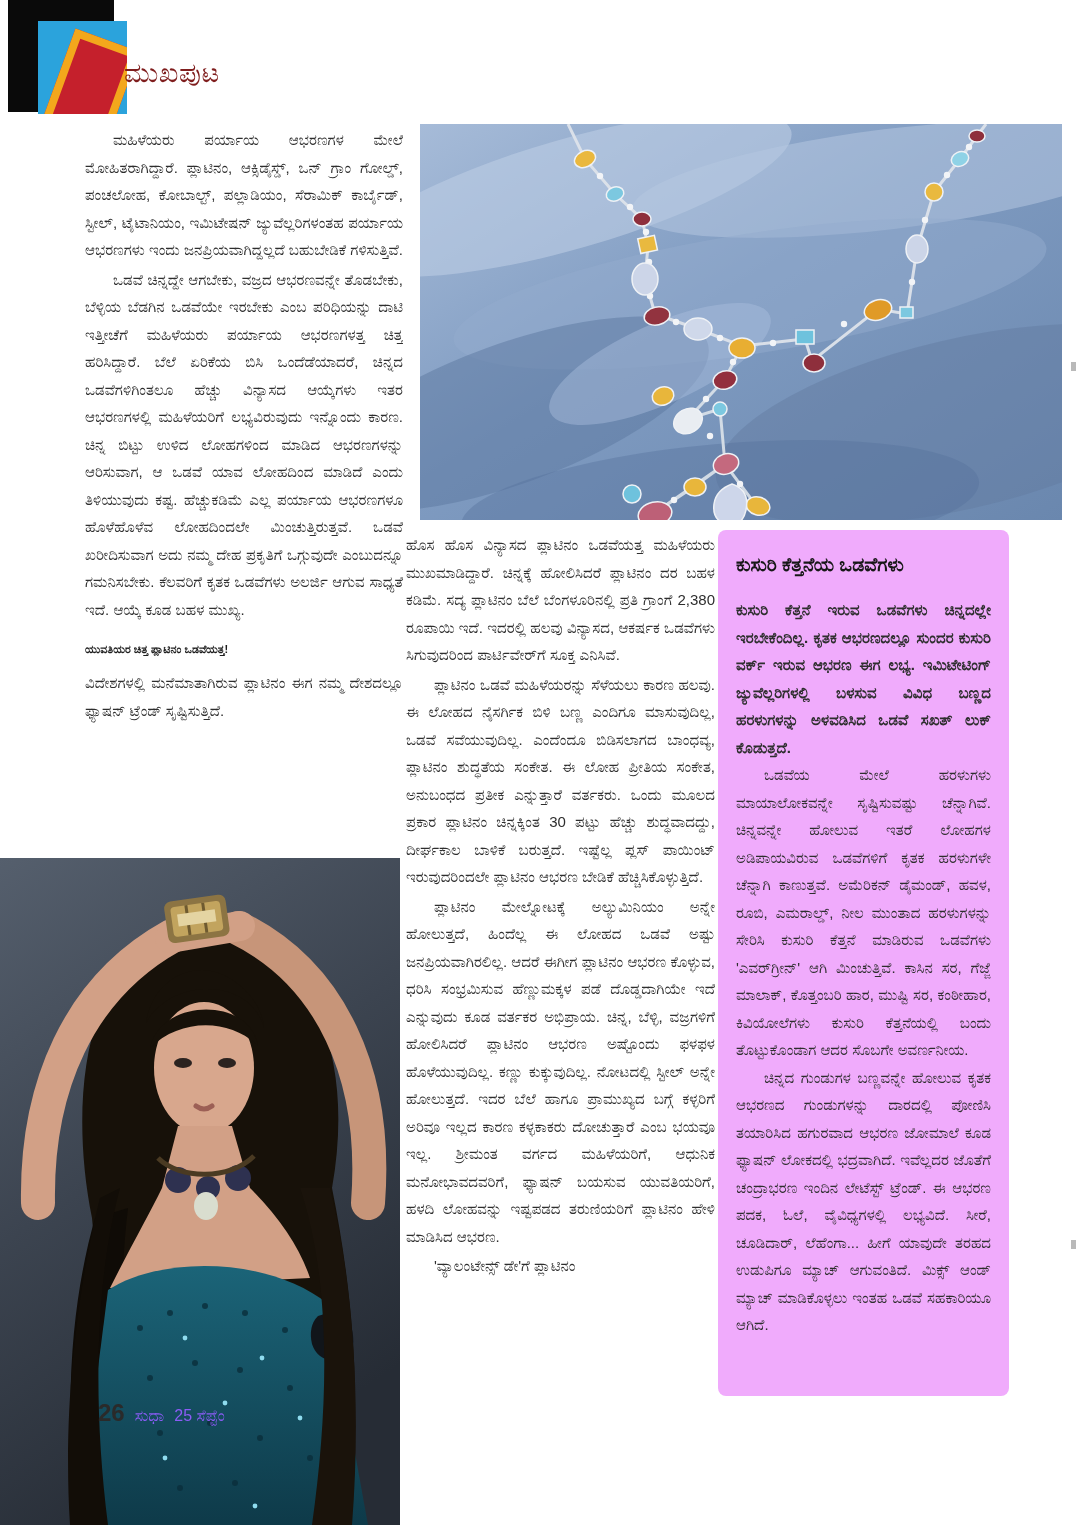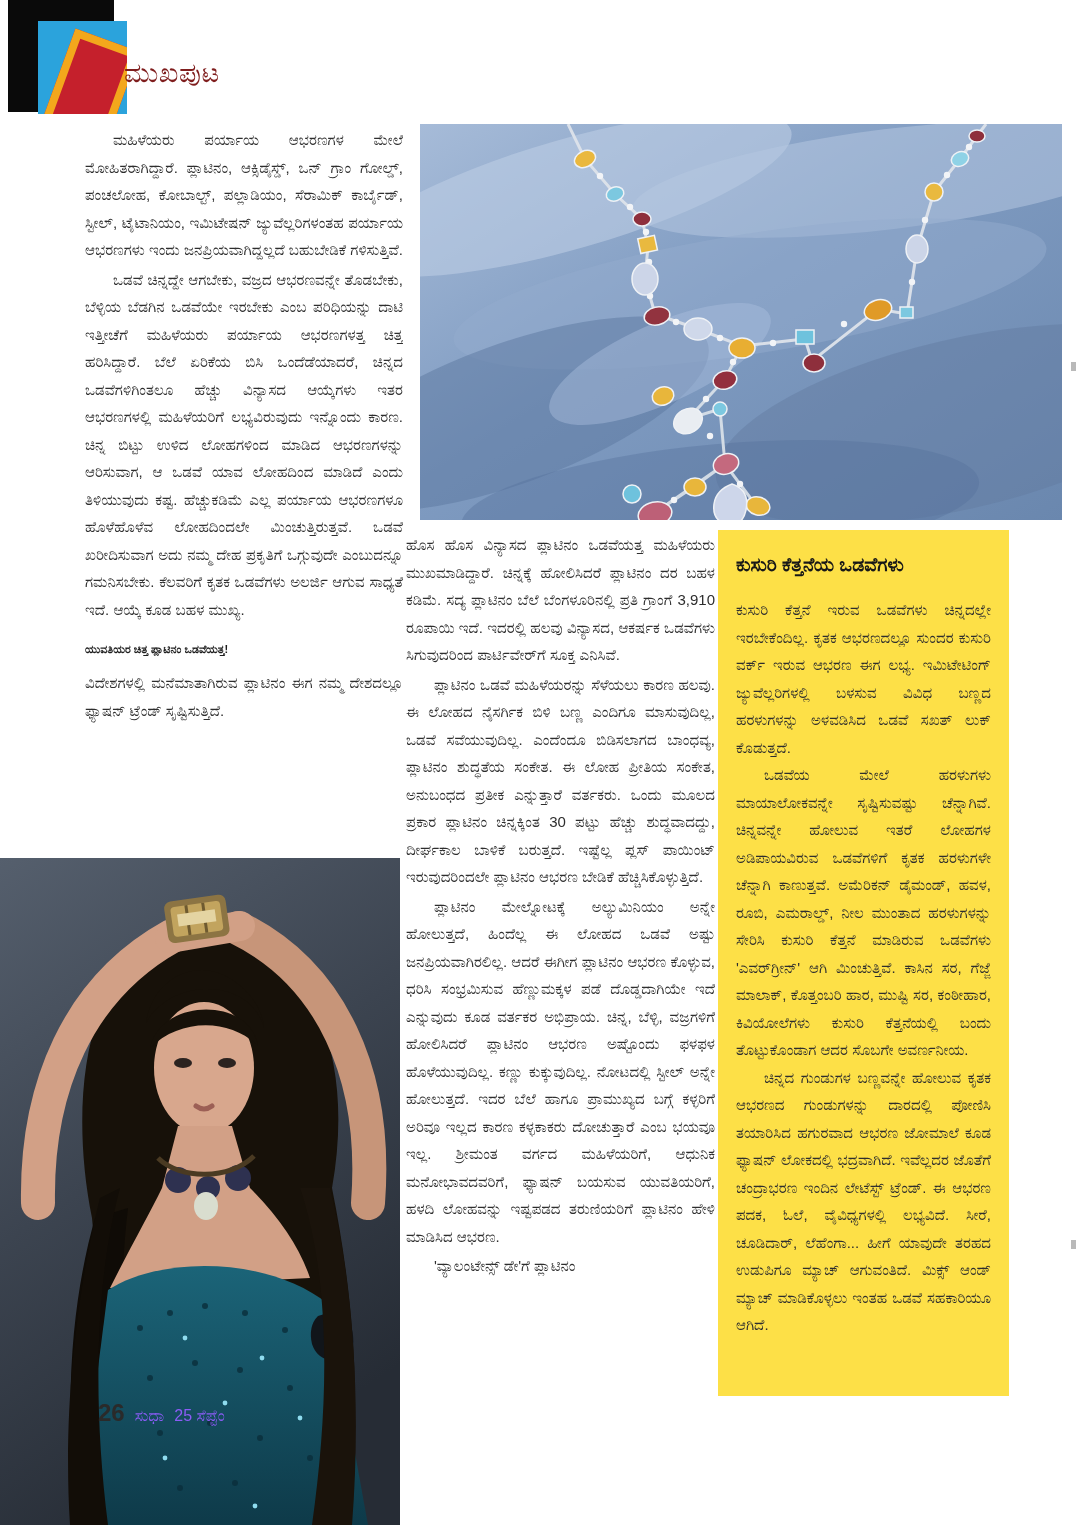--- a/index.html
+++ b/index.html
@@ -14,25 +14,25 @@
     border:8px solid #f3a71c;transform:rotate(20deg);}
   .section-title{position:absolute;left:124px;top:58px;font-size:27px;color:#7f1d1d;letter-spacing:.5px;}
   
   .col{position:absolute;text-align:justify;font-size:15px;line-height:27.5px;color:#2e2e2e;overflow:hidden;}
   .col p{margin:0 0 2px 0;text-indent:28px;}
   .col p.noindent{text-indent:0;}
   .col-left{left:85px;top:126px;width:318px;height:732px;}
   .col-mid{left:406px;top:531px;width:309px;height:872px;}
   .subhead{font-weight:bold;font-size:11px;color:#1d1d1d;margin:14px 0 8px 0 !important;text-indent:0 !important;line-height:24px;}
   
-  .sidebar-box{position:absolute;left:718px;top:530px;width:291px;height:866px;background:#fde047;
-    box-sizing:border-box;padding:22px 18px 0 18px;text-align:justify;font-size:15px;line-height:27.5px;overflow:hidden;}
+  .sidebar-box{position:absolute;left:718px;top:530px;width:291px;height:866px;background:#f0abfc;
+    box-sizing:border-box;padding:22px 18px 0 18px;text-align:justify;font-size:15px;line-height:27.5px;overflow:hidden;border-radius:8px;}
   .sidebar-box h2{font-size:19px;font-weight:bold;margin:0 0 18px 0;color:#171717;line-height:26px;}
   .sidebar-box p{margin:0;text-indent:28px;}
-  .sidebar-box p.noindent{text-indent:0;}
+  .sidebar-box p.noindent{text-indent:0;font-weight:bold;}
   
   .necklace-photo{position:absolute;left:420px;top:124px;width:642px;height:396px;overflow:hidden;}
   .model-photo{position:absolute;left:0;top:858px;width:400px;height:667px;overflow:hidden;}
   .footer-strip{position:absolute;left:98px;top:1399px;z-index:5;color:#3b3b3b;white-space:nowrap;}
   .footer-strip .pageno{font-weight:bold;font-size:24px;color:#2a2a2a;}
   .footer-strip .mag{font-size:16px;margin-left:10px;color:#8b5cf6;}
   .scan-mark{position:absolute;width:5px;height:9px;background:#b9b9b9;}
 </style>
 </head>
 <body>
@@ -121,21 +121,21 @@
   </div>
 
   <div class="col col-left">
     <p>ಮಹಿಳೆಯರು ಪರ್ಯಾಯ ಆಭರಣಗಳ ಮೇಲೆ ಮೋಹಿತರಾಗಿದ್ದಾರೆ. ಪ್ಲಾಟಿನಂ, ಆಕ್ಸಿಡೈಸ್ಡ್, ಒನ್ ಗ್ರಾಂ ಗೋಲ್ಡ್, ಪಂಚಲೋಹ, ಕೋಬಾಲ್ಟ್, ಪಲ್ಲಾಡಿಯಂ, ಸೆರಾಮಿಕ್ ಕಾರ್ಬೈಡ್, ಸ್ಟೀಲ್, ಟೈಟಾನಿಯಂ, ಇಮಿಟೇಷನ್ ಜ್ಯುವೆಲ್ಲರಿಗಳಂತಹ ಪರ್ಯಾಯ ಆಭರಣಗಳು ಇಂದು ಜನಪ್ರಿಯವಾಗಿದ್ದಲ್ಲದೆ ಬಹುಬೇಡಿಕೆ ಗಳಿಸುತ್ತಿವೆ.</p>
     <p>ಒಡವೆ ಚಿನ್ನದ್ದೇ ಆಗಬೇಕು, ವಜ್ರದ ಆಭರಣವನ್ನೇ ತೊಡಬೇಕು, ಬೆಳ್ಳಿಯ ಬೆಡಗಿನ ಒಡವೆಯೇ ಇರಬೇಕು ಎಂಬ ಪರಿಧಿಯನ್ನು ದಾಟಿ ಇತ್ತೀಚೆಗೆ ಮಹಿಳೆಯರು ಪರ್ಯಾಯ ಆಭರಣಗಳತ್ತ ಚಿತ್ತ ಹರಿಸಿದ್ದಾರೆ. ಬೆಲೆ ಏರಿಕೆಯ ಬಿಸಿ ಒಂದೆಡೆಯಾದರೆ, ಚಿನ್ನದ ಒಡವೆಗಳಿಗಿಂತಲೂ ಹೆಚ್ಚು ವಿನ್ಯಾಸದ ಆಯ್ಕೆಗಳು ಇತರ ಆಭರಣಗಳಲ್ಲಿ ಮಹಿಳೆಯರಿಗೆ ಲಭ್ಯವಿರುವುದು ಇನ್ನೊಂದು ಕಾರಣ. ಚಿನ್ನ ಬಿಟ್ಟು ಉಳಿದ ಲೋಹಗಳಿಂದ ಮಾಡಿದ ಆಭರಣಗಳನ್ನು ಆರಿಸುವಾಗ, ಆ ಒಡವೆ ಯಾವ ಲೋಹದಿಂದ ಮಾಡಿದೆ ಎಂದು ತಿಳಿಯುವುದು ಕಷ್ಟ. ಹೆಚ್ಚುಕಡಿಮೆ ಎಲ್ಲ ಪರ್ಯಾಯ ಆಭರಣಗಳೂ ಹೊಳೆಹೊಳೆವ ಲೋಹದಿಂದಲೇ ಮಿಂಚುತ್ತಿರುತ್ತವೆ. ಒಡವೆ ಖರೀದಿಸುವಾಗ ಅದು ನಮ್ಮ ದೇಹ ಪ್ರಕೃತಿಗೆ ಒಗ್ಗುವುದೇ ಎಂಬುದನ್ನೂ ಗಮನಿಸಬೇಕು. ಕೆಲವರಿಗೆ ಕೃತಕ ಒಡವೆಗಳು ಅಲರ್ಜಿ ಆಗುವ ಸಾಧ್ಯತೆ ಇದೆ. ಆಯ್ಕೆ ಕೂಡ ಬಹಳ ಮುಖ್ಯ.</p>
     <p class="subhead">ಯುವತಿಯರ ಚಿತ್ತ ಪ್ಲಾಟಿನಂ ಒಡವೆಯತ್ತ!</p>
     <p class="noindent">ವಿದೇಶಗಳಲ್ಲಿ ಮನೆಮಾತಾಗಿರುವ ಪ್ಲಾಟಿನಂ ಈಗ ನಮ್ಮ ದೇಶದಲ್ಲೂ ಫ್ಯಾಷನ್ ಟ್ರೆಂಡ್ ಸೃಷ್ಟಿಸುತ್ತಿದೆ.</p>
   </div>
 
   <div class="col col-mid">
-    <p class="noindent">ಹೊಸ ಹೊಸ ವಿನ್ಯಾಸದ ಪ್ಲಾಟಿನಂ ಒಡವೆಯತ್ತ ಮಹಿಳೆಯರು ಮುಖಮಾಡಿದ್ದಾರೆ. ಚಿನ್ನಕ್ಕೆ ಹೋಲಿಸಿದರೆ ಪ್ಲಾಟಿನಂ ದರ ಬಹಳ ಕಡಿಮೆ. ಸದ್ಯ ಪ್ಲಾಟಿನಂ ಬೆಲೆ ಬೆಂಗಳೂರಿನಲ್ಲಿ ಪ್ರತಿ ಗ್ರಾಂಗೆ 3,910 ರೂಪಾಯಿ ಇದೆ. ಇದರಲ್ಲಿ ಹಲವು ವಿನ್ಯಾಸದ, ಆಕರ್ಷಕ ಒಡವೆಗಳು ಸಿಗುವುದರಿಂದ ಪಾರ್ಟಿವೇರ್‌ಗೆ ಸೂಕ್ತ ಎನಿಸಿವೆ.</p>
+    <p class="noindent">ಹೊಸ ಹೊಸ ವಿನ್ಯಾಸದ ಪ್ಲಾಟಿನಂ ಒಡವೆಯತ್ತ ಮಹಿಳೆಯರು ಮುಖಮಾಡಿದ್ದಾರೆ. ಚಿನ್ನಕ್ಕೆ ಹೋಲಿಸಿದರೆ ಪ್ಲಾಟಿನಂ ದರ ಬಹಳ ಕಡಿಮೆ. ಸದ್ಯ ಪ್ಲಾಟಿನಂ ಬೆಲೆ ಬೆಂಗಳೂರಿನಲ್ಲಿ ಪ್ರತಿ ಗ್ರಾಂಗೆ 2,380 ರೂಪಾಯಿ ಇದೆ. ಇದರಲ್ಲಿ ಹಲವು ವಿನ್ಯಾಸದ, ಆಕರ್ಷಕ ಒಡವೆಗಳು ಸಿಗುವುದರಿಂದ ಪಾರ್ಟಿವೇರ್‌ಗೆ ಸೂಕ್ತ ಎನಿಸಿವೆ.</p>
     <p>ಪ್ಲಾಟಿನಂ ಒಡವೆ ಮಹಿಳೆಯರನ್ನು ಸೆಳೆಯಲು ಕಾರಣ ಹಲವು. ಈ ಲೋಹದ ನೈಸರ್ಗಿಕ ಬಿಳಿ ಬಣ್ಣ ಎಂದಿಗೂ ಮಾಸುವುದಿಲ್ಲ, ಒಡವೆ ಸವೆಯುವುದಿಲ್ಲ. ಎಂದೆಂದೂ ಬಿಡಿಸಲಾಗದ ಬಾಂಧವ್ಯ, ಪ್ಲಾಟಿನಂ ಶುದ್ಧತೆಯ ಸಂಕೇತ. ಈ ಲೋಹ ಪ್ರೀತಿಯ ಸಂಕೇತ, ಅನುಬಂಧದ ಪ್ರತೀಕ ಎನ್ನುತ್ತಾರೆ ವರ್ತಕರು. ಒಂದು ಮೂಲದ ಪ್ರಕಾರ ಪ್ಲಾಟಿನಂ ಚಿನ್ನಕ್ಕಿಂತ 30 ಪಟ್ಟು ಹೆಚ್ಚು ಶುದ್ಧವಾದದ್ದು, ದೀರ್ಘಕಾಲ ಬಾಳಿಕೆ ಬರುತ್ತದೆ. ಇಷ್ಟೆಲ್ಲ ಪ್ಲಸ್ ಪಾಯಿಂಟ್ ಇರುವುದರಿಂದಲೇ ಪ್ಲಾಟಿನಂ ಆಭರಣ ಬೇಡಿಕೆ ಹೆಚ್ಚಿಸಿಕೊಳ್ಳುತ್ತಿದೆ.</p>
     <p>ಪ್ಲಾಟಿನಂ ಮೇಲ್ನೋಟಕ್ಕೆ ಅಲ್ಯುಮಿನಿಯಂ ಅನ್ನೇ ಹೋಲುತ್ತದೆ, ಹಿಂದೆಲ್ಲ ಈ ಲೋಹದ ಒಡವೆ ಅಷ್ಟು ಜನಪ್ರಿಯವಾಗಿರಲಿಲ್ಲ. ಆದರೆ ಈಗೀಗ ಪ್ಲಾಟಿನಂ ಆಭರಣ ಕೊಳ್ಳುವ, ಧರಿಸಿ ಸಂಭ್ರಮಿಸುವ ಹೆಣ್ಣುಮಕ್ಕಳ ಪಡೆ ದೊಡ್ಡದಾಗಿಯೇ ಇದೆ ಎನ್ನುವುದು ಕೂಡ ವರ್ತಕರ ಅಭಿಪ್ರಾಯ. ಚಿನ್ನ, ಬೆಳ್ಳಿ, ವಜ್ರಗಳಿಗೆ ಹೋಲಿಸಿದರೆ ಪ್ಲಾಟಿನಂ ಆಭರಣ ಅಷ್ಟೊಂದು ಫಳಫಳ ಹೊಳೆಯುವುದಿಲ್ಲ. ಕಣ್ಣು ಕುಕ್ಕುವುದಿಲ್ಲ. ನೋಟದಲ್ಲಿ ಸ್ಟೀಲ್ ಅನ್ನೇ ಹೋಲುತ್ತದೆ. ಇದರ ಬೆಲೆ ಹಾಗೂ ಪ್ರಾಮುಖ್ಯದ ಬಗ್ಗೆ ಕಳ್ಳರಿಗೆ ಅರಿವೂ ಇಲ್ಲದ ಕಾರಣ ಕಳ್ಳಕಾಕರು ದೋಚುತ್ತಾರೆ ಎಂಬ ಭಯವೂ ಇಲ್ಲ. ಶ್ರೀಮಂತ ವರ್ಗದ ಮಹಿಳೆಯರಿಗೆ, ಆಧುನಿಕ ಮನೋಭಾವದವರಿಗೆ, ಫ್ಯಾಷನ್ ಬಯಸುವ ಯುವತಿಯರಿಗೆ, ಹಳದಿ ಲೋಹವನ್ನು ಇಷ್ಟಪಡದ ತರುಣಿಯರಿಗೆ ಪ್ಲಾಟಿನಂ ಹೇಳಿ ಮಾಡಿಸಿದ ಆಭರಣ.</p>
     <p>'ವ್ಯಾಲಂಟೇನ್ಸ್ ಡೇ'ಗೆ ಪ್ಲಾಟಿನಂ</p>
   </div>
 
   <div class="sidebar-box">
     <h2>ಕುಸುರಿ ಕೆತ್ತನೆಯ ಒಡವೆಗಳು</h2>
     <p class="noindent">ಕುಸುರಿ ಕೆತ್ತನೆ ಇರುವ ಒಡವೆಗಳು ಚಿನ್ನದಲ್ಲೇ ಇರಬೇಕೆಂದಿಲ್ಲ. ಕೃತಕ ಆಭರಣದಲ್ಲೂ ಸುಂದರ ಕುಸುರಿ ವರ್ಕ್ ಇರುವ ಆಭರಣ ಈಗ ಲಭ್ಯ. ಇಮಿಟೇಟಿಂಗ್ ಜ್ಯುವೆಲ್ಲರಿಗಳಲ್ಲಿ ಬಳಸುವ ವಿವಿಧ ಬಣ್ಣದ ಹರಳುಗಳನ್ನು ಅಳವಡಿಸಿದ ಒಡವೆ ಸಖತ್ ಲುಕ್ ಕೊಡುತ್ತದೆ.</p>
     <p>ಒಡವೆಯ ಮೇಲೆ ಹರಳುಗಳು ಮಾಯಾಲೋಕವನ್ನೇ ಸೃಷ್ಟಿಸುವಷ್ಟು ಚೆನ್ನಾಗಿವೆ. ಚಿನ್ನವನ್ನೇ ಹೋಲುವ ಇತರೆ ಲೋಹಗಳ ಅಡಿಪಾಯವಿರುವ ಒಡವೆಗಳಿಗೆ ಕೃತಕ ಹರಳುಗಳೇ ಚೆನ್ನಾಗಿ ಕಾಣುತ್ತವೆ. ಅಮೆರಿಕನ್ ಡೈಮಂಡ್, ಹವಳ, ರೂಬಿ, ಎಮರಾಲ್ಡ್, ನೀಲ ಮುಂತಾದ ಹರಳುಗಳನ್ನು ಸೇರಿಸಿ ಕುಸುರಿ ಕೆತ್ತನೆ ಮಾಡಿರುವ ಒಡವೆಗಳು 'ಎವರ್‌ಗ್ರೀನ್' ಆಗಿ ಮಿಂಚುತ್ತಿವೆ. ಕಾಸಿನ ಸರ, ಗೆಜ್ಜೆ ಮಾಲಾಕ್, ಕೊತ್ತಂಬರಿ ಹಾರ, ಮುಷ್ಟಿ ಸರ, ಕಂಠೀಹಾರ, ಕಿವಿಯೋಲೆಗಳು ಕುಸುರಿ ಕೆತ್ತನೆಯಲ್ಲಿ ಬಂದು ತೊಟ್ಟುಕೊಂಡಾಗ ಆದರ ಸೊಬಗೇ ಅವರ್ಣನೀಯ.</p>
     <p>ಚಿನ್ನದ ಗುಂಡುಗಳ ಬಣ್ಣವನ್ನೇ ಹೋಲುವ ಕೃತಕ ಆಭರಣದ ಗುಂಡುಗಳನ್ನು ದಾರದಲ್ಲಿ ಪೋಣಿಸಿ ತಯಾರಿಸಿದ ಹಗುರವಾದ ಆಭರಣ ಜೋಮಾಲೆ ಕೂಡ ಫ್ಯಾಷನ್ ಲೋಕದಲ್ಲಿ ಭದ್ರವಾಗಿದೆ. ಇವೆಲ್ಲದರ ಜೊತೆಗೆ ಚಂದ್ರಾಭರಣ ಇಂದಿನ ಲೇಟೆಸ್ಟ್ ಟ್ರೆಂಡ್. ಈ ಆಭರಣ ಪದಕ, ಓಲೆ, ವೈವಿಧ್ಯಗಳಲ್ಲಿ ಲಭ್ಯವಿದೆ. ಸೀರೆ, ಚೂಡಿದಾರ್, ಲೆಹೆಂಗಾ... ಹೀಗೆ ಯಾವುದೇ ತರಹದ ಉಡುಪಿಗೂ ಮ್ಯಾಚ್ ಆಗುವಂತಿದೆ. ಮಿಕ್ಸ್ ಆಂಡ್ ಮ್ಯಾಚ್ ಮಾಡಿಕೊಳ್ಳಲು ಇಂತಹ ಒಡವೆ ಸಹಕಾರಿಯೂ ಆಗಿದೆ.</p>

